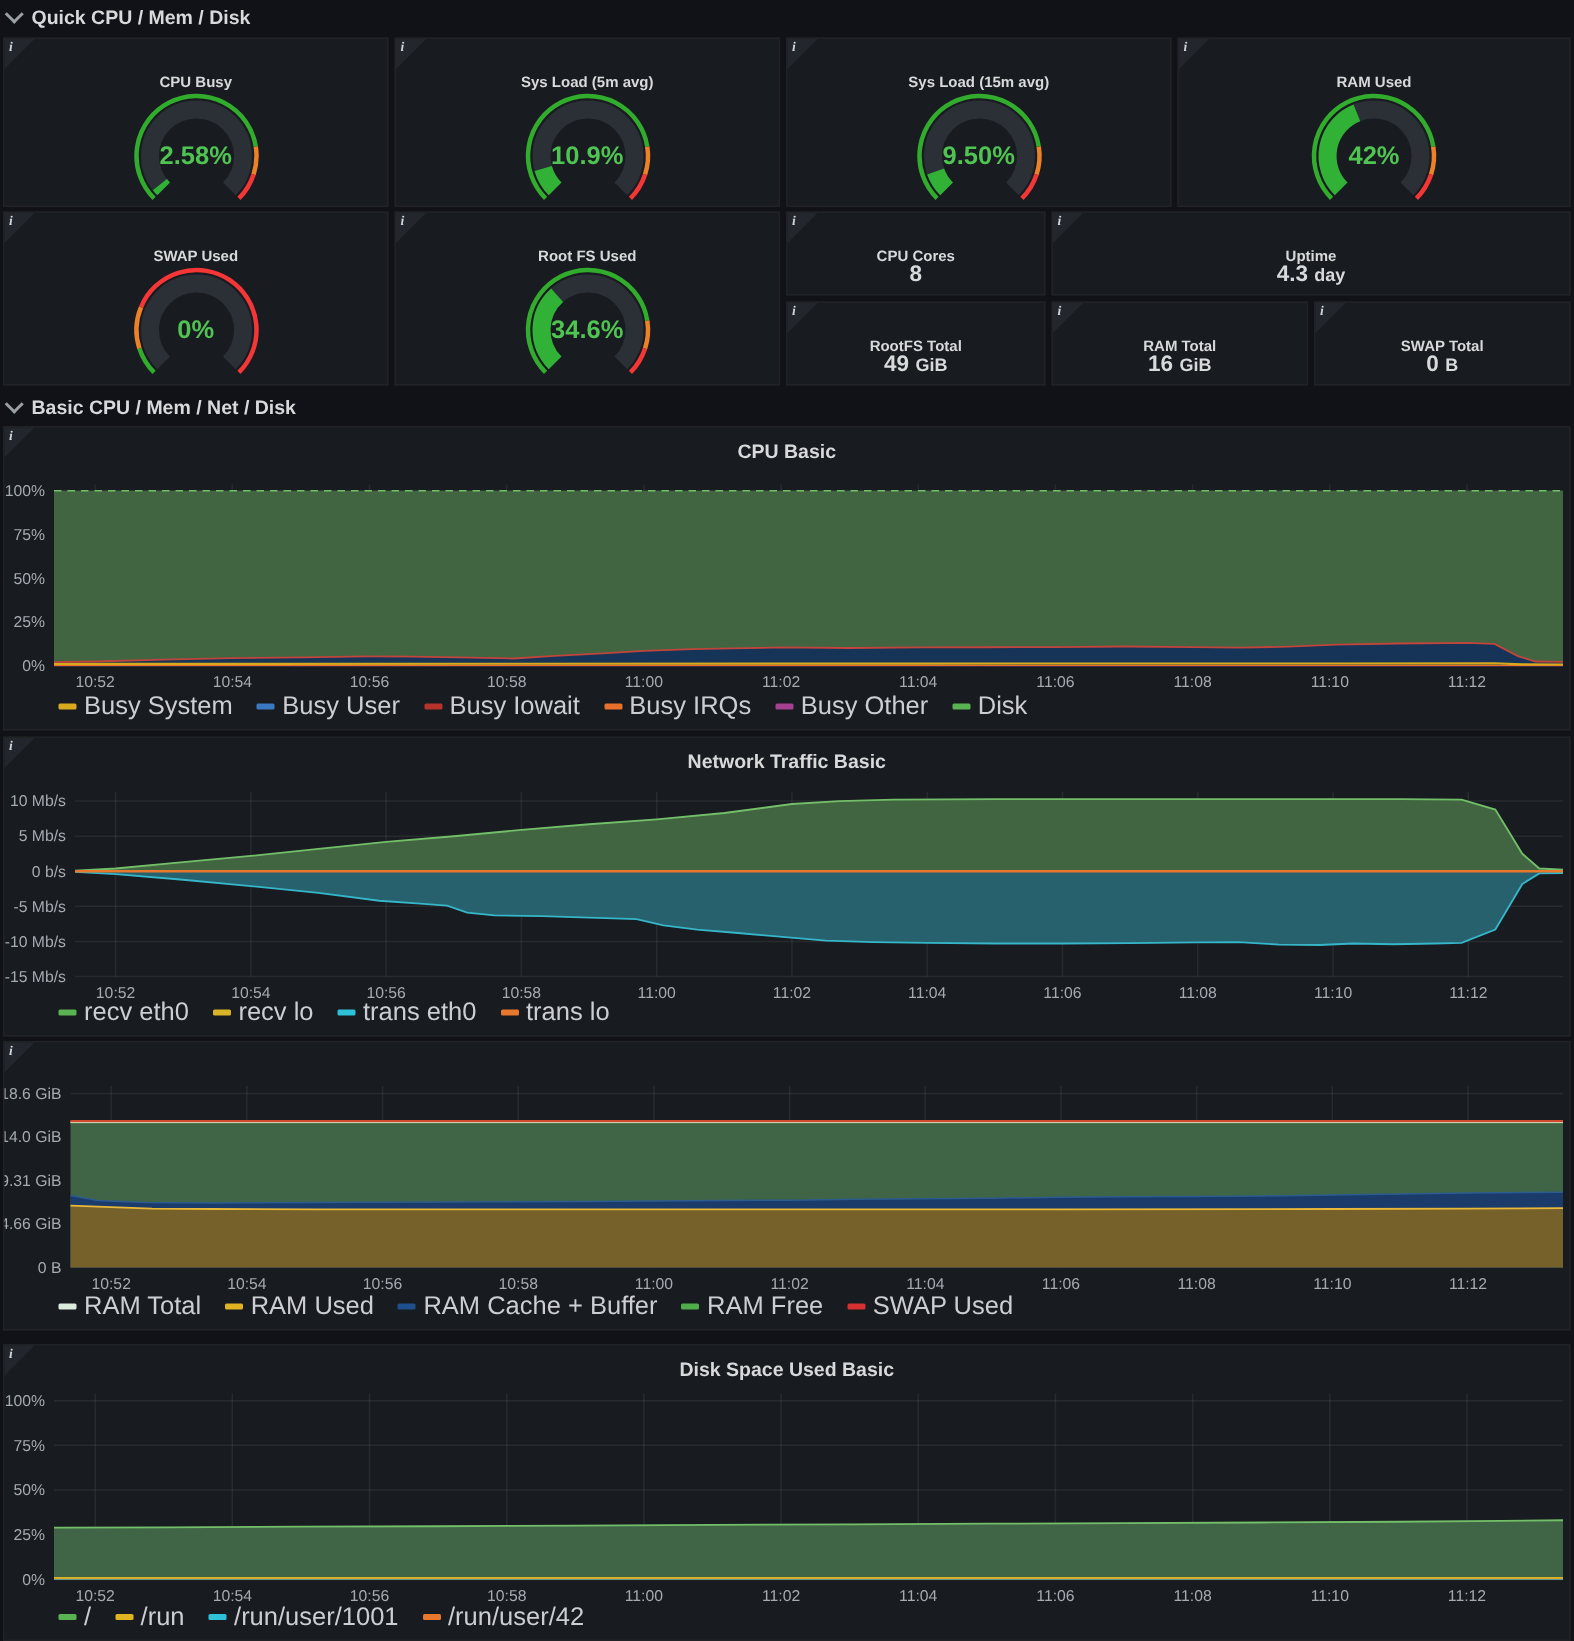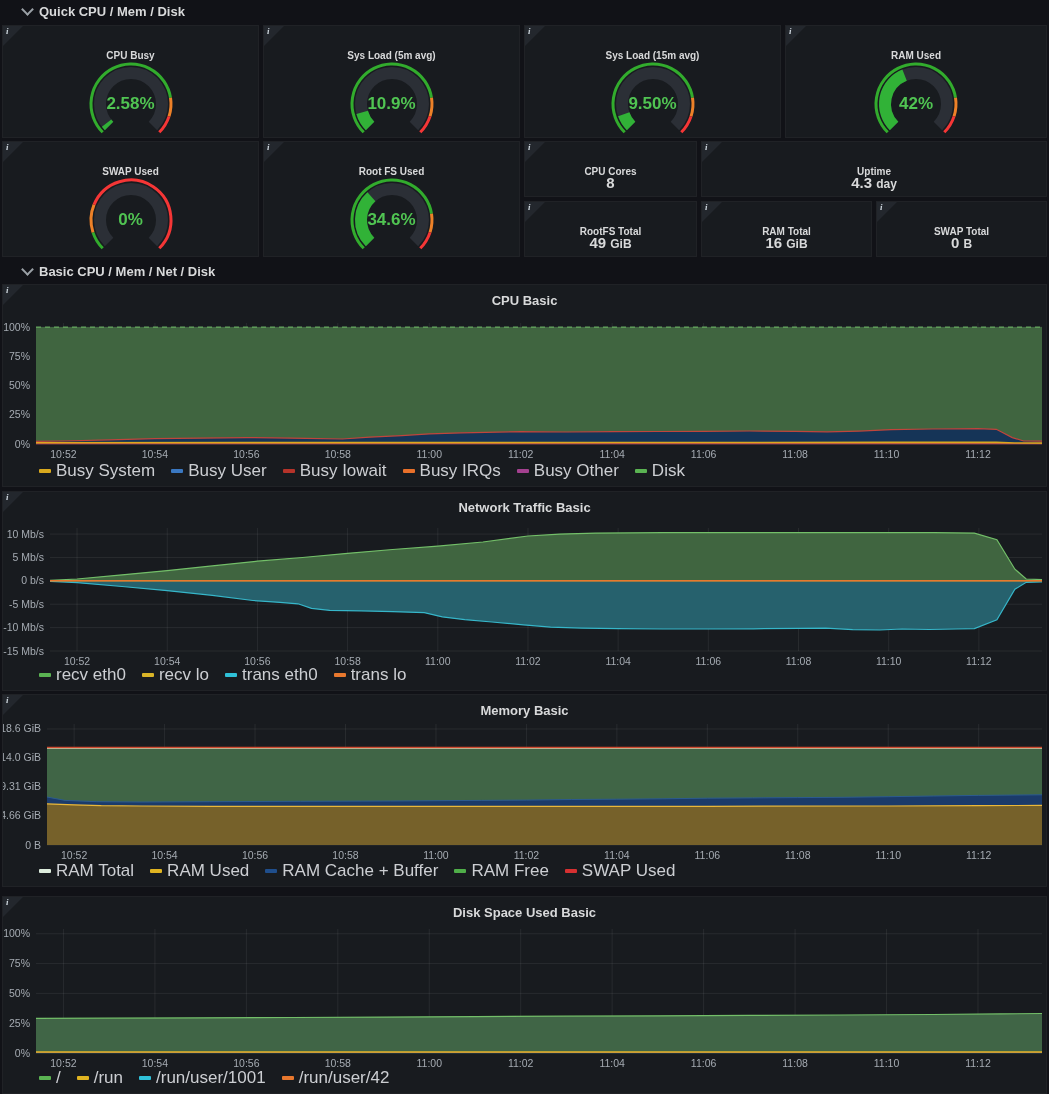--- a/index.html
+++ b/index.html
@@ -1,19 +1,19 @@
 <!DOCTYPE html>
 <html><head>
 <meta charset="utf-8">
 <style>
   html,body{margin:0;padding:0;background:#111217;}
   body{width:1049px;height:1094px;position:relative;overflow:hidden;
        font-family:"Liberation Sans",sans-serif;color:#d8d9da;}
   .section-header{position:absolute;left:0;width:100%;height:22px;display:flex;
-       align-items:center;padding-left:22px;box-sizing:border-box;cursor:pointer;}
+       align-items:center;padding-left:4px;box-sizing:border-box;cursor:pointer;}
   .section-header span.lbl{font-size:13px;font-weight:700;color:#d8d9da;}
   .chev{width:7px;height:7px;border-right:2px solid #9aa0a6;border-bottom:2px solid #9aa0a6;
        transform:rotate(45deg);margin:-4px 7px 0 1px;display:inline-block;}
   .sec1{top:0;}
   .sec2{top:260px;}
   .panel{position:absolute;background:#181b1f;border:1px solid #202226;box-sizing:border-box;}
   .corner{position:absolute;top:0;left:0;width:0;height:0;
        border-top:20px solid #23272d;border-right:20px solid transparent;cursor:pointer;}
   .corner .corner-i{position:absolute;top:-20px;left:3px;font:italic 700 9px "Liberation Serif",serif;color:#cfd8df;}
   .panel-title{text-align:center;margin-top:24px;font-size:10px;font-weight:700;color:#d8d9da;cursor:pointer;}
@@ -354,21 +354,20 @@
       <text x="523.4090909090908" y="164" text-anchor="middle">11:02</text>
       <text x="613.8636363636363" y="164" text-anchor="middle">11:04</text>
       <text x="704.3181818181816" y="164" text-anchor="middle">11:06</text>
       <text x="794.7727272727271" y="164" text-anchor="middle">11:08</text>
       <text x="885.2272727272725" y="164" text-anchor="middle">11:10</text>
       <text x="975.681818181818" y="164" text-anchor="middle">11:12</text>
     </svg>
   <div class="corner">
       <span class="corner-i">i</span>
     </div>
-  <div class="chart-title">Memory Basic</div>
   <div class="legend">
       <div class="legend-item">
         <span class="sw" style="background: rgb(220, 236, 220);"></span>
         <span class="lg-lbl">RAM Total</span>
       </div>
       <div class="legend-item">
         <span class="sw" style="background: rgb(224, 180, 33);"></span>
         <span class="lg-lbl">RAM Used</span>
       </div>
       <div class="legend-item">

